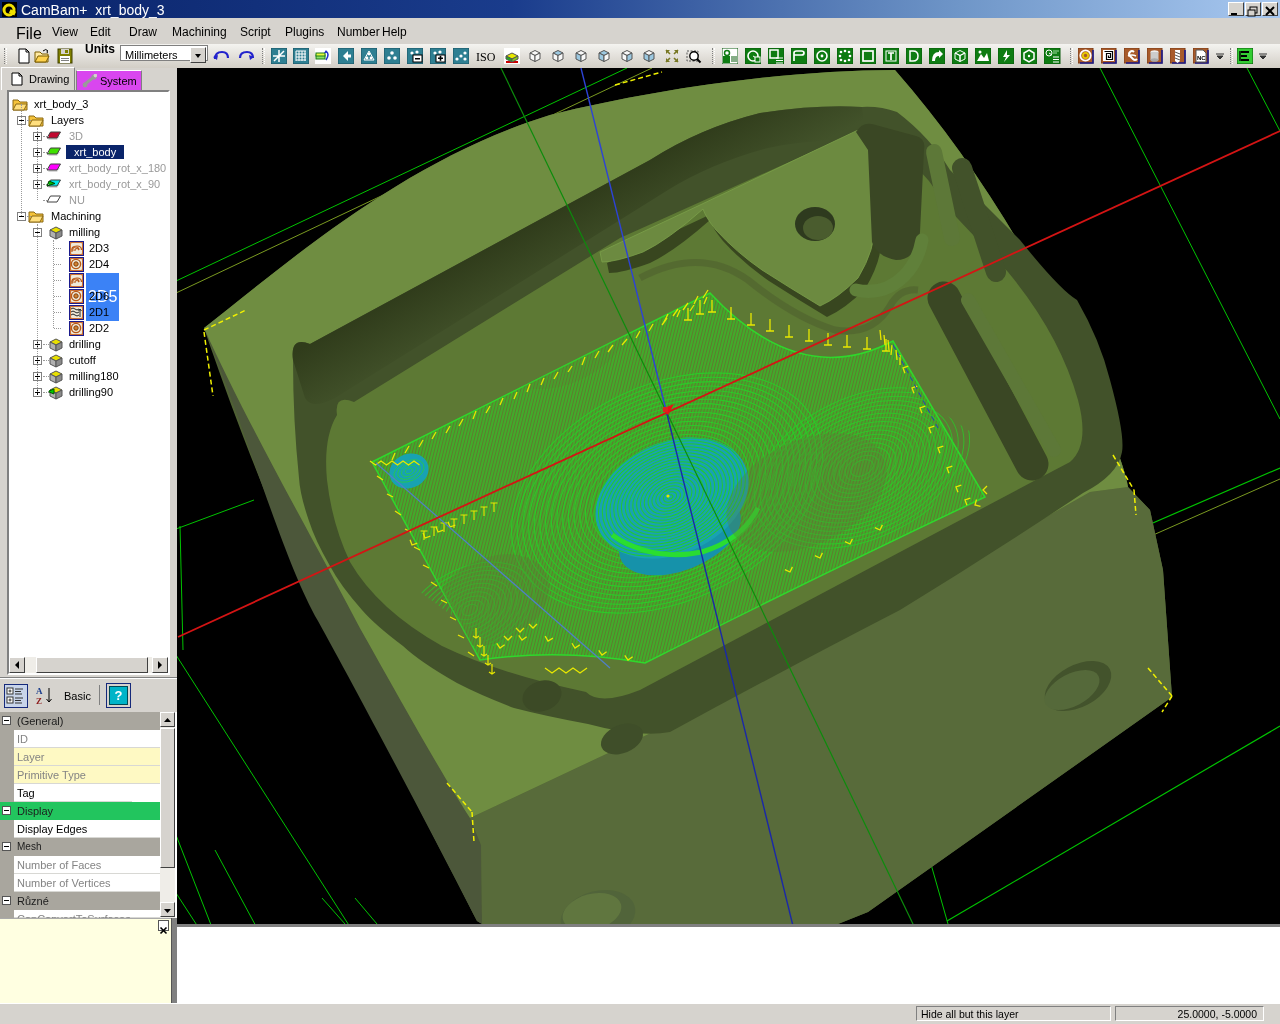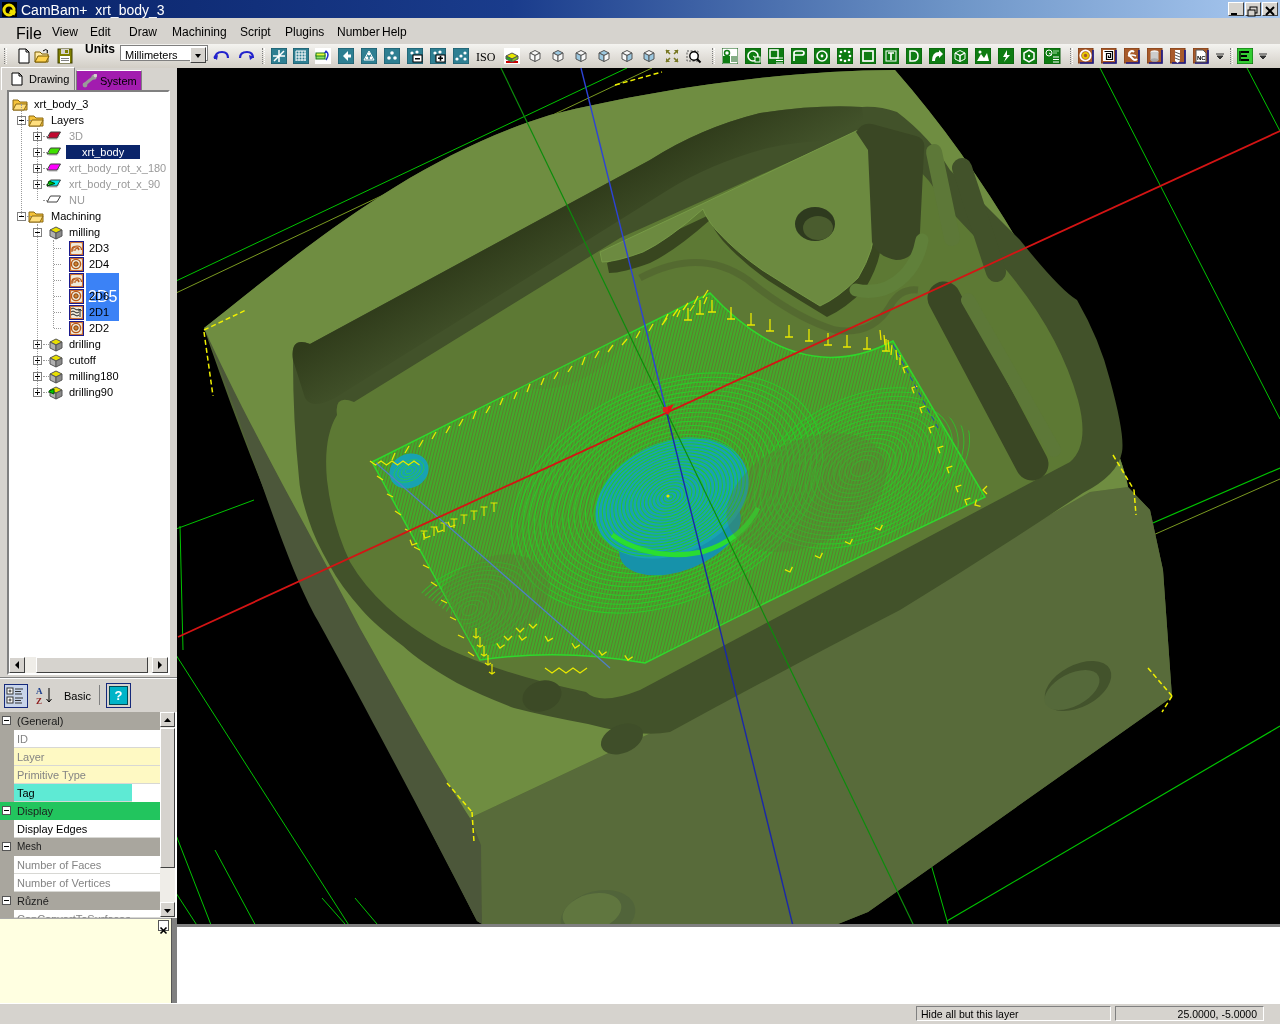--- a/index.html
+++ b/index.html
@@ -327,21 +327,21 @@
     <path d="M1 6 h8 M2 8 l3 3 l3 -3 z" stroke="#333" fill="#333"></path>
   </svg>
 
 <div class="abs" style="left:1px;top:67px;width:74px;height:23px;background:#d6d3ce;border:1px solid #808080;border-bottom:none;border-top:1px solid #fff;border-left:1px solid #fff">
 <svg class="abs" style="left:9px;top:4px" width="13" height="14">
       <path d="M1 1 h7 l3 3 v9 h-10 z" fill="#fff" stroke="#000"></path>
       <path d="M8 1 v3 h3" fill="none" stroke="#000"></path>
     </svg>
 <div class="abs" style="left:27px;top:5px;font-size:11px">Drawing</div>
   </div>
-<div class="abs" style="left:76px;top:70px;width:66px;height:20px;background:#a21caf;border:1px solid #808080;border-bottom:none;border-top:1px solid #fff">
+<div class="abs" style="left:76px;top:70px;width:66px;height:20px;background:#d946ef;border:1px solid #808080;border-bottom:none;border-top:1px solid #fff">
 <svg class="abs" style="left:5px;top:3px" width="15" height="14">
       <path d="M2 11 l6 -5 M8 6 l4 -3" stroke="#9a9a9a" stroke-width="3"></path>
       <circle cx="3" cy="11" r="2.4" fill="#9a9a9a"></circle>
       <circle cx="12" cy="3" r="2.6" fill="#9a9a9a"></circle>
       <circle cx="13.4" cy="1.6" r="1.8" fill="#d6d3ce"></circle>
     </svg>
 <div class="abs" style="left:23px;top:4px;font-size:11px">System</div>
   </div>
 
 <div class="abs" style="left:7px;top:90px;width:163px;height:585px;border-top:2px solid #808080;border-left:2px solid #808080;border-right:2px solid #fff;border-bottom:2px solid #fff;background:#fff"></div>
@@ -376,21 +376,21 @@
   </div>
 <div class="abs" style="left:9px;top:144px;width:158px;height:16px">
     <svg class="abs" style="left:24px;top:4px" width="9" height="9">
       <rect x="0.5" y="0.5" width="8" height="8" fill="#fff" stroke="#808080"></rect>
       <path d="M2 4.5 h5 M4.5 2 v5" stroke="#000"></path>
     </svg>
     <svg class="abs" style="left:37px;top:1px" width="17" height="13">
       <path d="M2 11 l3 -4 h9 l-3 4 z" fill="#d8d8d8"></path>
       <path d="M1 9 l3.5 -6 h10 l-3.5 6 z" fill="#40e000" stroke="#404040"></path>
     </svg>
-    <div class="abs" style="left:57px;top:1px;background:#0a246a;color:#fff;font-size:11px;padding:1px 16px">xrt_body</div>
+    <div class="abs" style="left:57px;top:1px;background:#0a246a;color:#fff;font-size:11px;padding:1px 8px">xrt_body</div>
   </div>
 <div class="abs" style="left:9px;top:160px;width:158px;height:16px">
     <svg class="abs" style="left:24px;top:4px" width="9" height="9">
       <rect x="0.5" y="0.5" width="8" height="8" fill="#fff" stroke="#808080"></rect>
       <path d="M2 4.5 h5 M4.5 2 v5" stroke="#000"></path>
     </svg>
     <svg class="abs" style="left:37px;top:1px" width="17" height="13">
       <path d="M2 11 l3 -4 h9 l-3 4 z" fill="#d8d8d8"></path>
       <path d="M1 9 l3.5 -6 h10 l-3.5 6 z" fill="#ff00ff" stroke="#404040"></path>
     </svg>
@@ -618,21 +618,21 @@
     <div style="position:absolute;left:17px;top:3px;font-size:11px;color:#848484">ID</div>
   </div>
 <div class="abs" style="left:0;top:748px;width:160px;height:18px;background:#fef9c3;border-bottom:1px solid #d8d8d4">
     <div class="abs" style="left:0;top:0;width:14px;height:18px;background:#a9a69e"></div>
     <div style="position:absolute;left:17px;top:3px;font-size:11px;color:#848484">Layer</div>
   </div>
 <div class="abs" style="left:0;top:766px;width:160px;height:18px;background:#fef9c3;border-bottom:1px solid #d8d8d4">
     <div class="abs" style="left:0;top:0;width:14px;height:18px;background:#a9a69e"></div>
     <div style="position:absolute;left:17px;top:3px;font-size:11px;color:#848484">Primitive Type</div>
   </div>
-<div class="abs" style="left:0;top:784px;width:132px;height:18px;background:#5eead4;border-bottom:1px solid #d8d8d4">
+<div class="abs" style="left:0;top:784px;width:132px;height:18px;background:#ffffff;border-bottom:1px solid #d8d8d4">
     <div class="abs" style="left:0;top:0;width:14px;height:18px;background:#a9a69e"></div>
     <div style="position:absolute;left:17px;top:3px;font-size:11px;color:#000">Tag</div>
   </div>
 <div class="abs" style="left:0;top:802px;width:160px;height:30px;background:#22c55e">
     <svg class="abs" style="left:2px;top:4px" width="9" height="9">
       <rect x="0.5" y="0.5" width="8" height="8" fill="#fff" stroke="#555"></rect>
       <path d="M2 4.5 h5" stroke="#000"></path>
     </svg>
     <div style="position:absolute;left:17px;top:3px;font-size:11px;color:#1c1c1c">Display</div>
   </div>

